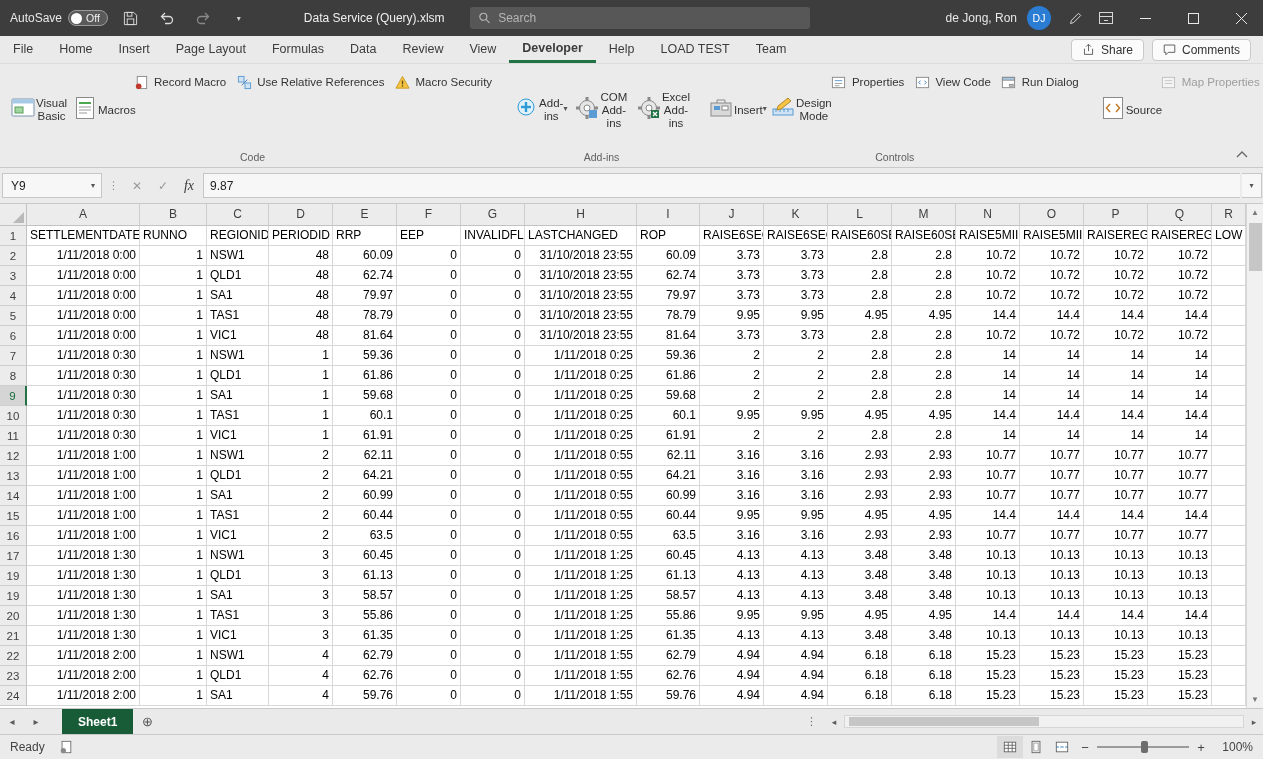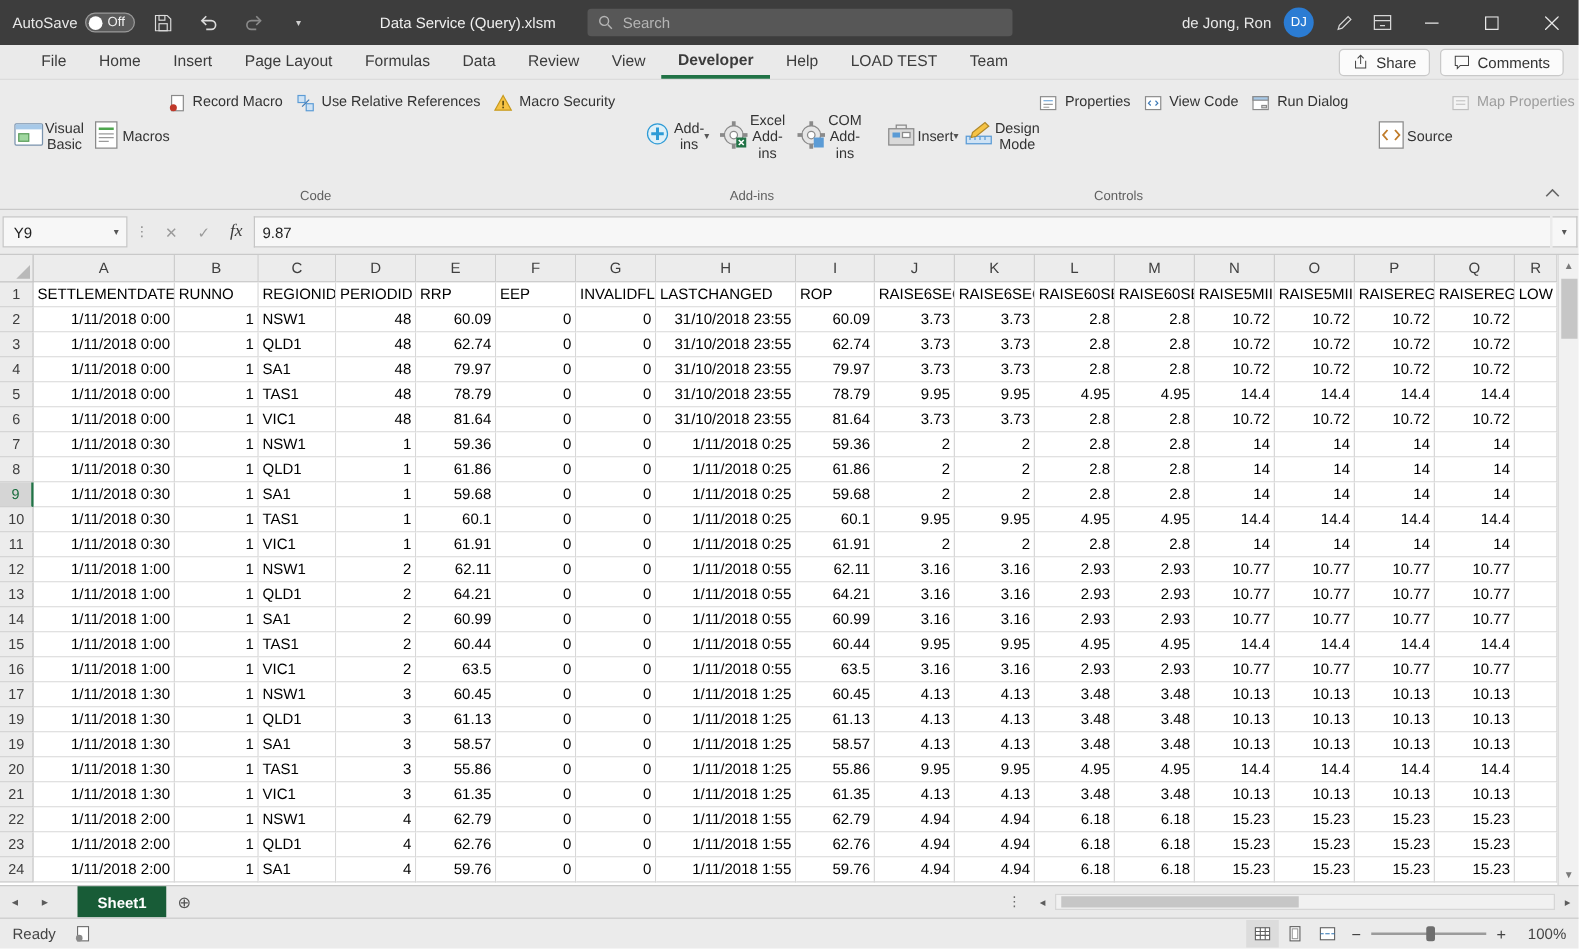--- a/index.html
+++ b/index.html
@@ -176,21 +176,21 @@
       <button class="caption">
           <svg width="11" height="11" viewBox="0 0 11 11">
             <line x1="0" y1="0" x2="11" y2="11" stroke="#e8e8e8"></line>
             <line x1="11" y1="0" x2="0" y2="11" stroke="#e8e8e8"></line>
           </svg>
         </button>
     </div>
   </div>
 
   <div class="ribbontabs">
-    <div id="ribbon-tabs" style="display:flex;margin-left:20px;">
+    <div id="ribbon-tabs" style="display:flex;">
         <div class="rtab">File</div>
         <div class="rtab">Home</div>
         <div class="rtab">Insert</div>
         <div class="rtab">Page Layout</div>
         <div class="rtab">Formulas</div>
         <div class="rtab">Data</div>
         <div class="rtab">Review</div>
         <div class="rtab">View</div>
         <div class="rtab active">Developer</div>
         <div class="rtab">Help</div>
@@ -292,39 +292,39 @@
         </button>
         <button class="rbtn-lg">
           <span class="ricon">
               <svg width="26" height="26" viewBox="0 0 26 26">
                 <circle cx="13" cy="13" r="7.5" fill="#e6e6e6" stroke="#8a8a8a"></circle>
                 <circle cx="13" cy="13" r="3" fill="#fff" stroke="#8a8a8a"></circle>
                 <rect x="11.5" y="2" width="3" height="4" fill="#8a8a8a"></rect>
                 <rect x="11.5" y="20" width="3" height="4" fill="#8a8a8a"></rect>
                 <rect x="2" y="11.5" width="4" height="3" fill="#8a8a8a"></rect>
                 <rect x="20" y="11.5" width="4" height="3" fill="#8a8a8a"></rect>
-                <rect x="15" y="15" width="8" height="8" fill="#217346"></rect>
-                <path d="M17 17l4 4M21 17l-4 4" stroke="#fff" stroke-width="1.3"></path>
+                <rect x="15" y="15" width="8" height="8" fill="#5b9bd5"></rect>
               </svg>
             </span>
-          <span class="rlbl">Excel Add-ins</span>
+          <span class="rlbl">COM Add-ins</span>
         </button>
         <button class="rbtn-lg">
           <span class="ricon">
               <svg width="26" height="26" viewBox="0 0 26 26">
                 <circle cx="13" cy="13" r="7.5" fill="#e6e6e6" stroke="#8a8a8a"></circle>
                 <circle cx="13" cy="13" r="3" fill="#fff" stroke="#8a8a8a"></circle>
                 <rect x="11.5" y="2" width="3" height="4" fill="#8a8a8a"></rect>
                 <rect x="11.5" y="20" width="3" height="4" fill="#8a8a8a"></rect>
                 <rect x="2" y="11.5" width="4" height="3" fill="#8a8a8a"></rect>
                 <rect x="20" y="11.5" width="4" height="3" fill="#8a8a8a"></rect>
-                <rect x="15" y="15" width="8" height="8" fill="#5b9bd5"></rect>
+                <rect x="15" y="15" width="8" height="8" fill="#217346"></rect>
+                <path d="M17 17l4 4M21 17l-4 4" stroke="#fff" stroke-width="1.3"></path>
               </svg>
             </span>
-          <span class="rlbl">COM Add-ins</span>
+          <span class="rlbl">Excel Add-ins</span>
         </button>
       </div>
       <div class="rgroup-label">Add-ins</div>
     </div>
     <div class="rsep"></div>
 
     <div class="rgroup">
       <div class="rrow">
         <button class="rbtn-lg">
           <span class="ricon">

